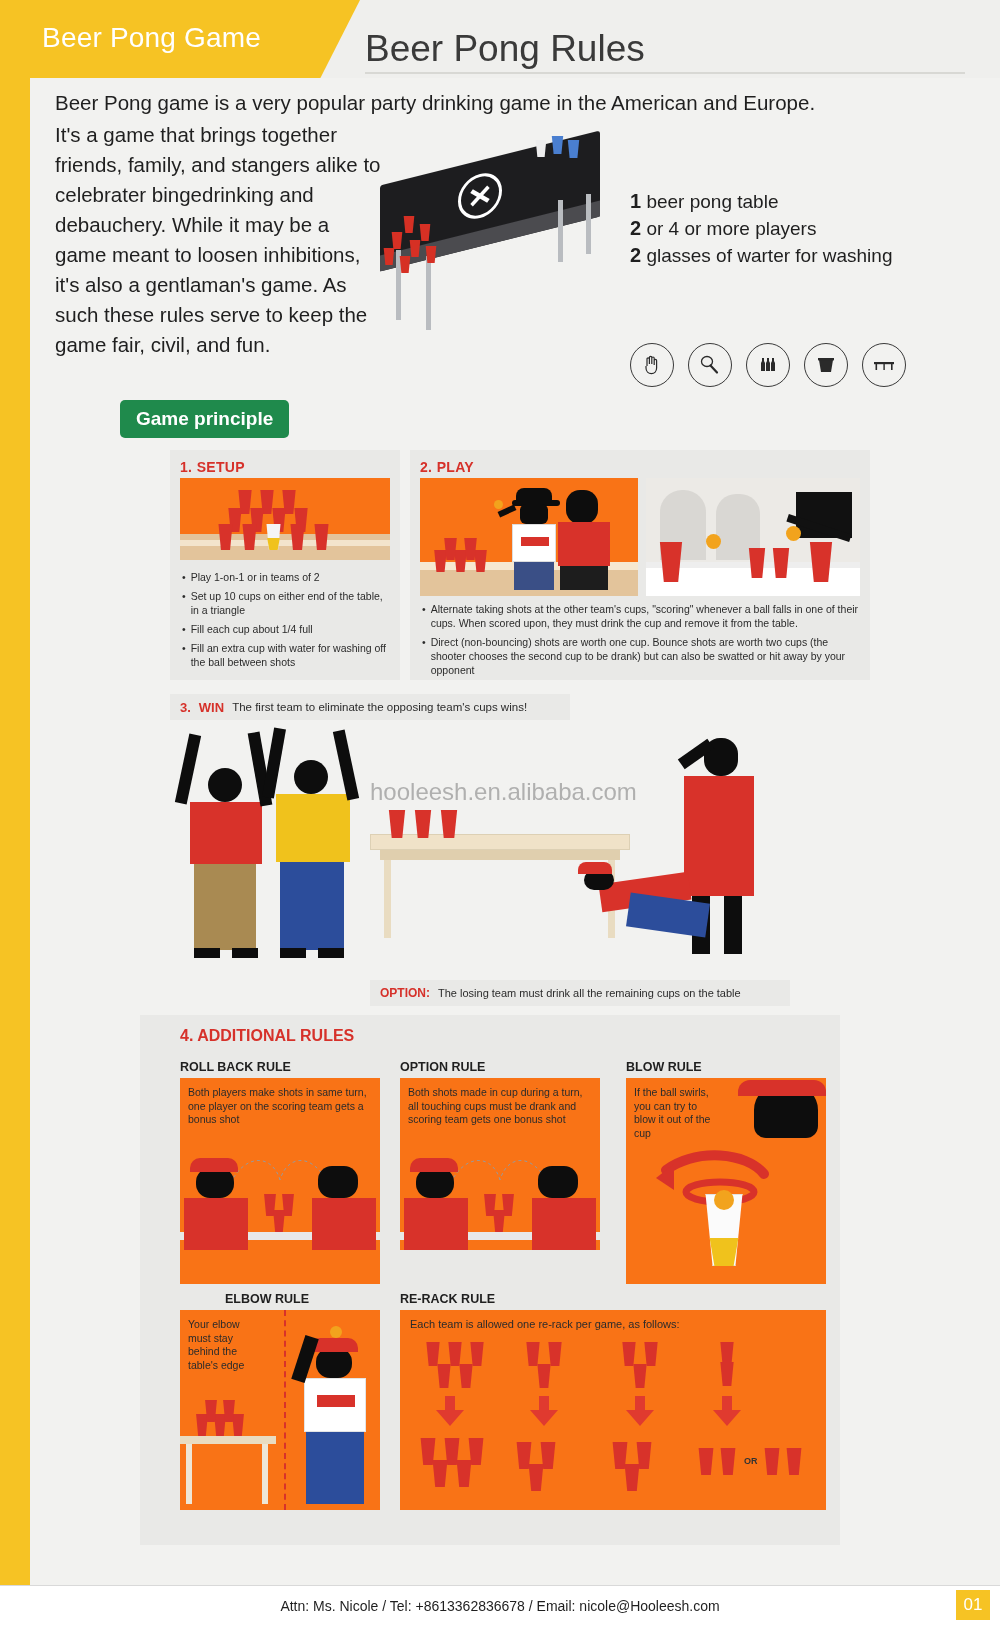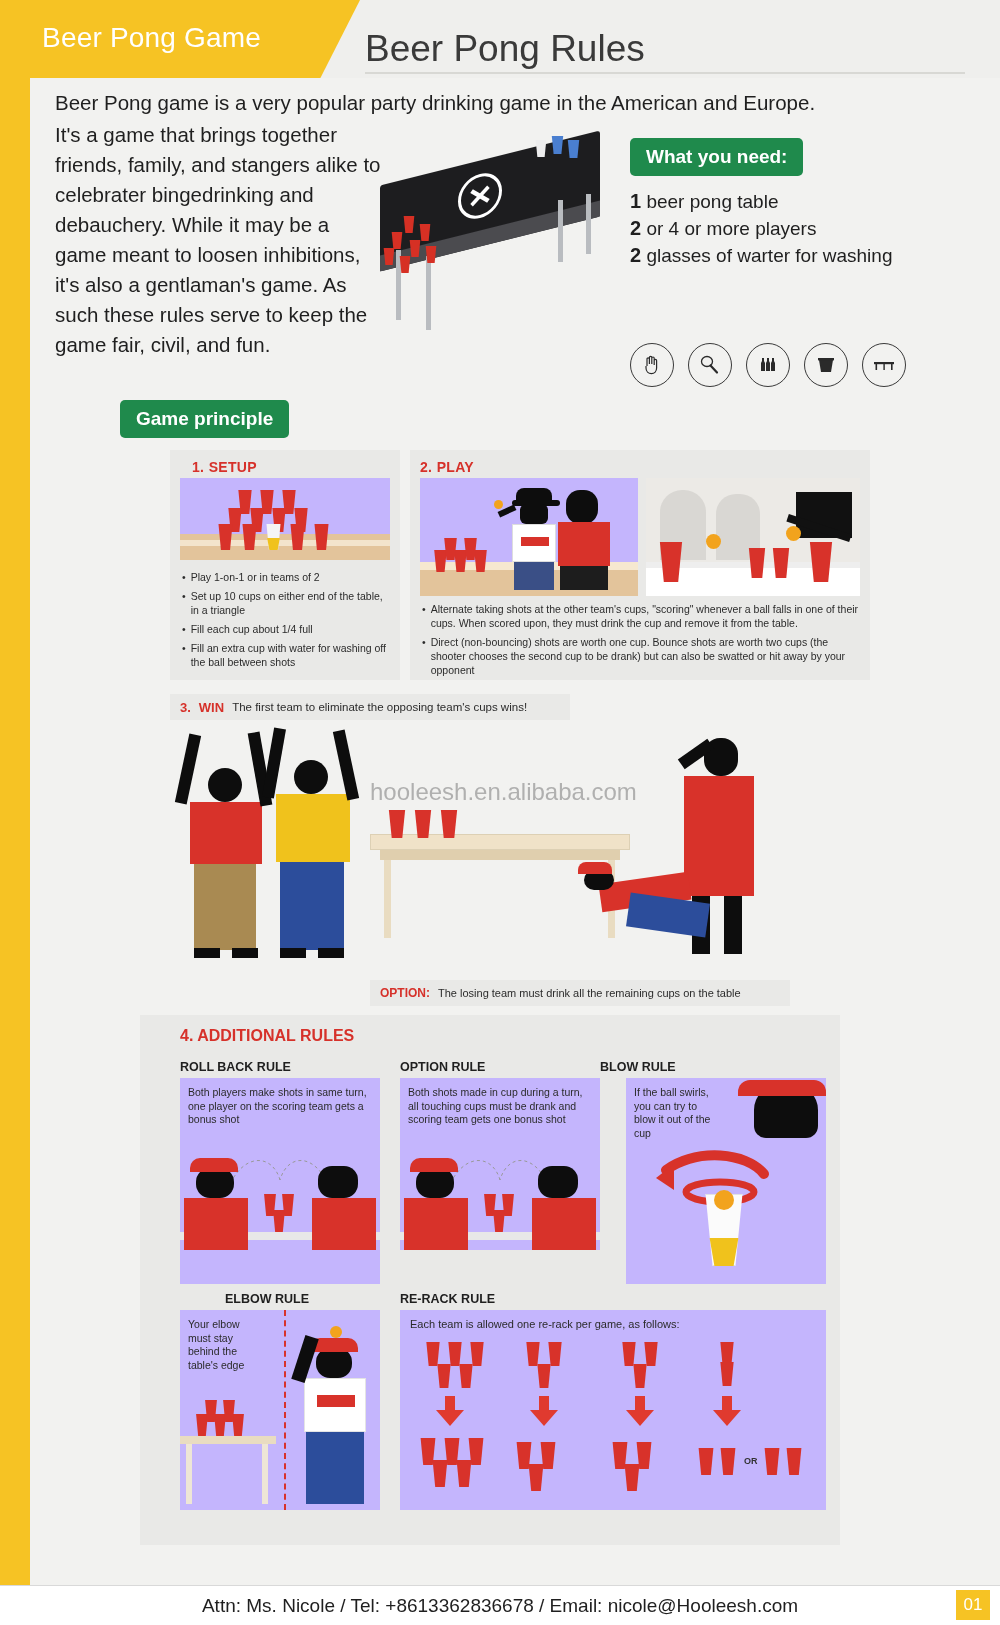--- a/index.html
+++ b/index.html
@@ -144,30 +144,30 @@
   .add-panel {
     position:absolute; left:110px; top:1015px; width:700px; height:530px;
     background:#e9e9e7;
   }
   .add-title {
     position:absolute; left:40px; top:1025px;
     font-size:16px; font-weight:bold; color:#d6312a;
   }
   .rule-head { font-size:12.5px; font-weight:bold; color:#1f1f1f; }
   .rule-text { font-size:10.5px; color:#2b2b2b; line-height:13.5px; }
-  .white-card { background:#c4b5fd; position:absolute; }
+  .white-card { background:#f97316; position:absolute; }
   
   .footer {
     position:absolute; left:0; top:1585px; width:1000px; height:40px;
     background:#ffffff; border-top:1px solid #d9d9d9;
   }
   .footer-text {
     position:absolute; left:0; top:0; width:1000px; height:40px;
     display:flex; align-items:center; justify-content:center;
-    font-size:19px; color:#1f1f1f;
+    font-size:14px; color:#1f1f1f;
   }
   .page-num {
     position:absolute; right:10px; top:4px; width:34px; height:30px;
     background:#f6c324; color:#fff; font-size:17px;
     display:flex; align-items:center; justify-content:center;
   }
   
   .redcup { position:absolute; background:#d8322a;
     clip-path: polygon(13% 0, 87% 0, 74% 100%, 26% 100%); }
   .ball { position:absolute; border-radius:50%; background:#f2a31d; }
@@ -211,23 +211,20 @@
       <div class="cup-w" style="left:172px; top:12px;"></div>
       <div class="cup-s" style="left:40px; top:88px;"></div>
       <div class="cup-s" style="left:56px; top:96px;"></div>
       <div class="cup-s" style="left:28px; top:104px;"></div>
       <div class="cup-s" style="left:46px; top:112px;"></div>
       <div class="cup-s" style="left:62px; top:118px;"></div>
       <div class="cup-s" style="left:20px; top:120px;"></div>
       <div class="cup-s" style="left:36px; top:128px;"></div>
     </div>
 
-    <div class="need-box">
-      <span class="pill">What you need:</span>
-    </div>
     <div class="need-list">
       <div>
         <b>1</b>
         <span>beer pong table</span>
       </div>
       <div>
         <b>2</b>
         <span>or 4 or more players</span>
       </div>
       <div>
@@ -271,21 +268,21 @@
       </div>
     </div>
 
     <div class="gp-box">
       <span class="pill">Game principle</span>
     </div>
 
     <div class="steps">
 
       <div class="setup-panel">
-        <div style="position:absolute;left:10px;top:8px;margin-left:12px;">
+        <div style="position:absolute;left:10px;top:8px;">
           <span class="step-title">1.</span>
           <span class="step-title">SETUP</span>
         </div>
         <div class="white-card" style="left:10px; top:28px; width:210px; height:82px;">
           <div style="position:absolute;left:0;bottom:0;width:210px;height:26px;background:#e3c49b;"></div>
           <div style="position:absolute;left:0;bottom:14px;width:210px;height:6px;background:#f3e4cc;"></div>
           <div class="redcup" style="left:56px; top:12px; width:18px; height:24px;"></div>
           <div class="redcup" style="left:78px; top:12px; width:18px; height:24px;"></div>
           <div class="redcup" style="left:100px; top:12px; width:18px; height:24px;"></div>
           <div class="redcup" style="left:46px; top:30px; width:18px; height:24px;"></div>
@@ -468,21 +465,21 @@
         <div class="redcup" style="left:91px; top:70px; width:16px; height:22px;"></div>
         <div style="position:absolute;left:0;top:92px;width:200px;height:8px;background:#e8e8e8;"></div>
         <div class="silhouette" style="left:16px; top:28px; width:38px; height:30px; border-radius:14px;"></div>
         <div style="position:absolute;left:10px;top:18px;width:48px;height:14px;background:#d8322a;border-radius:10px 10px 0 0;"></div>
         <div style="position:absolute;left:4px;top:58px;width:64px;height:52px;background:#d8322a;"></div>
         <div class="silhouette" style="left:138px; top:26px; width:40px; height:32px; border-radius:14px;"></div>
         <div style="position:absolute;left:132px;top:58px;width:64px;height:52px;background:#d8322a;"></div>
       </div>
     </div>
 
-    <div style="position:absolute;left:570px;top:1060px;" class="rule-head">BLOW RULE</div>
+    <div style="position:absolute;left:596px;top:1060px;" class="rule-head">BLOW RULE</div>
     <div class="white-card" style="left:596px; top:1078px; width:200px; height:206px; overflow:hidden;">
       <div class="rule-text" style="position:absolute;left:8px;top:8px;width:86px;">If the ball swirls, you can try to blow it out of the cup</div>
       <div class="silhouette" style="left:128px; top:6px; width:64px; height:54px; border-radius:26px 26px 12px 12px;"></div>
       <div style="position:absolute;left:112px;top:2px;width:88px;height:16px;background:#d8322a;border-radius:12px 12px 0 0;"></div>
       <svg width="200" height="120" style="position:absolute;left:0;top:56px;">
         <path d="M40 36 C72 14, 120 18, 138 40" fill="none" stroke="#d8322a" stroke-width="10" stroke-linecap="round"></path>
         <path d="M30 44 L48 30 L48 56 Z" fill="#d8322a"></path>
         <ellipse cx="94" cy="58" rx="34" ry="10" fill="none" stroke="#d8322a" stroke-width="7"></ellipse>
       </svg>
       <div style="position:absolute;left:76px;top:116px;width:44px;height:72px;background:#fbfbfb;border:1px solid #e2e2e2;clip-path:polygon(8% 0,92% 0,76% 100%,24% 100%);"></div>

